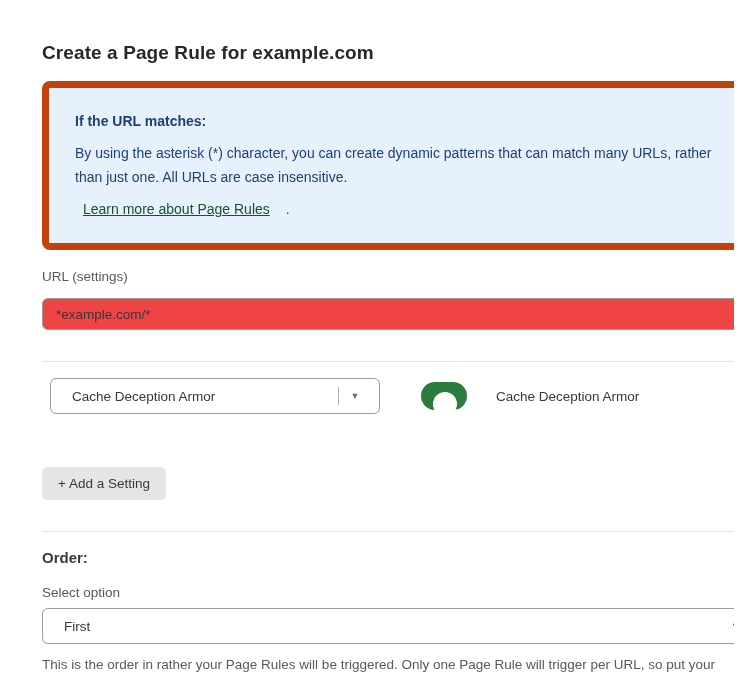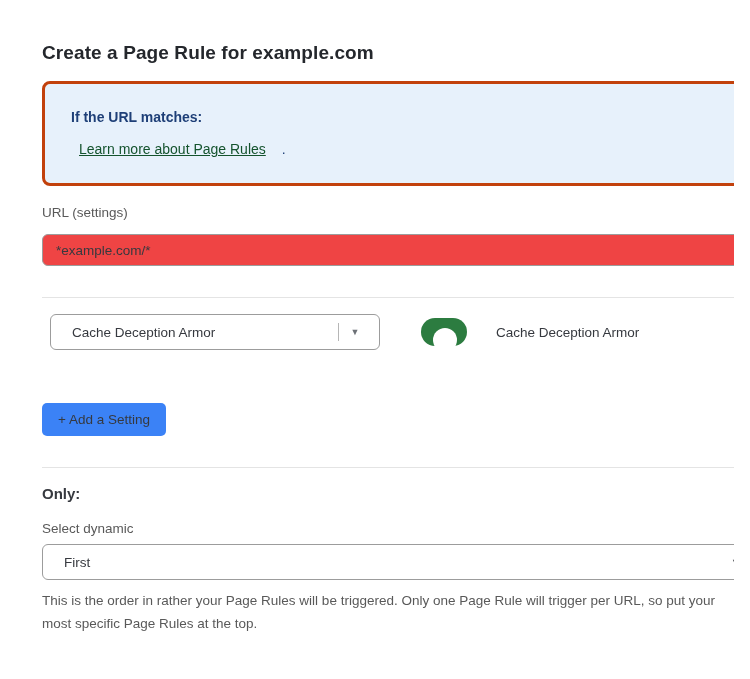--- a/index.html
+++ b/index.html
@@ -16,21 +16,21 @@
   }
   .title {
     font-size: 19px;
     font-weight: 700;
     color: #24272c;
     letter-spacing: 0.1px;
   }
   .info-box {
     margin-top: 17px;
     background: #e7f1fb;
-    border: 3px solid #c2410c;
+    border: 7px solid #c2410c;
     border-radius: 8px;
     padding: 13px 18px 14px 18px;
     font-size: 14px;
     line-height: 24px;
     color: #1e3f77;
   }
   .info-box .info-heading {
     font-weight: 700;
   }
   .info-box a.info-link {
@@ -141,21 +141,21 @@
   }
   .btn {
     display: inline-block;
     border: none;
     border-radius: 5px;
     font-size: 13.5px;
     font-family: "Liberation Sans", sans-serif;
     padding: 9px 16px;
     cursor: pointer;
     color: #36393f;
-    background: #3b82f6;
+    background: #e5e5e5;
   }
   .btn.add-setting {
     margin-top: 37px;
   }
   .full-select {
     margin-top: 8px;
     width: 100%;
     height: 36px;
     background: #fff;
     border: 1px solid #9c9c9c;
@@ -182,20 +182,21 @@
 </style>
 </head>
 <body>
 
 <div class="page">
 
   <h1 class="title">Create a Page Rule for example.com</h1>
 
   <div class="info-box">
     <div class="info-heading">If the URL matches:</div>
+    <div class="info-body">By using the asterisk (*) character, you can create dynamic patterns that can match many URLs, rather than just one. All URLs are case insensitive.</div>
     <div><a class="info-link">Learn more about Page Rules</a><span>.</span></div>
   </div>
 
   <div class="field-label">URL (settings)</div>
   <input class="text-input" type="text" value="*example.com/*" style="">
 
   <hr class="divider">
 
 
 
@@ -208,23 +209,23 @@
       <span class="toggle-check">✓</span>
       <span class="toggle-knob"></span>
     </div>
     <span class="toggle-label">Cache Deception Armor</span>
   </div>
 
   <button class="btn add-setting">+ Add a Setting</button>
 
   <hr class="divider">
 
-  <div class="section-heading">Only:</div>
-
-  <div class="field-label">Select dynamic</div>
+  <div class="section-heading">Order:</div>
+
+  <div class="field-label">Select option</div>
 
   <div class="full-select">
     <span>First</span>
     <span class="select-arrow">▼</span>
   </div>
 
   <div class="order-helper">This is the order in rather your Page Rules will be triggered. Only one Page Rule will trigger per URL, so put your most specific Page Rules at the top.</div>
 
   
 

